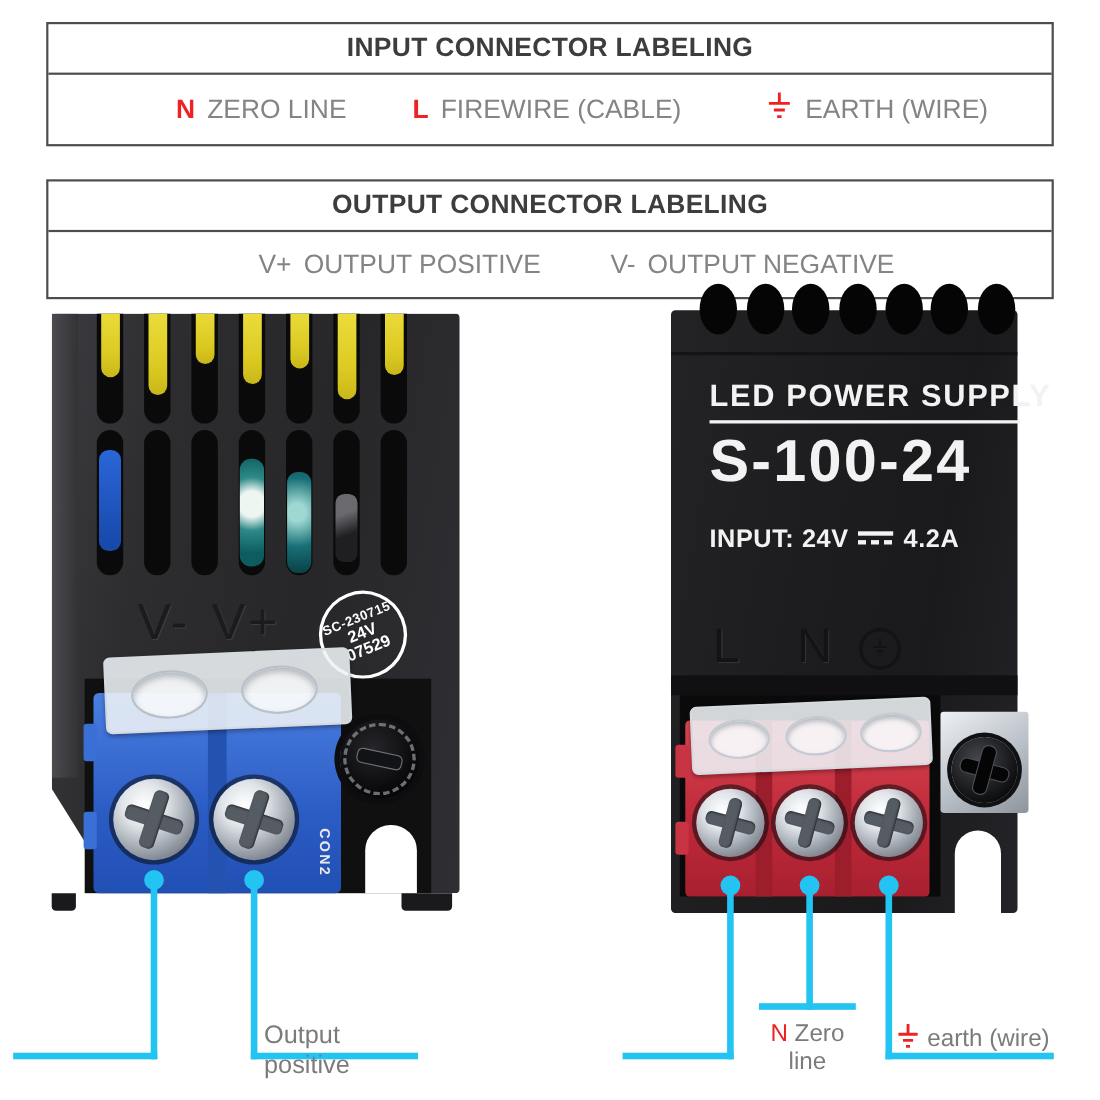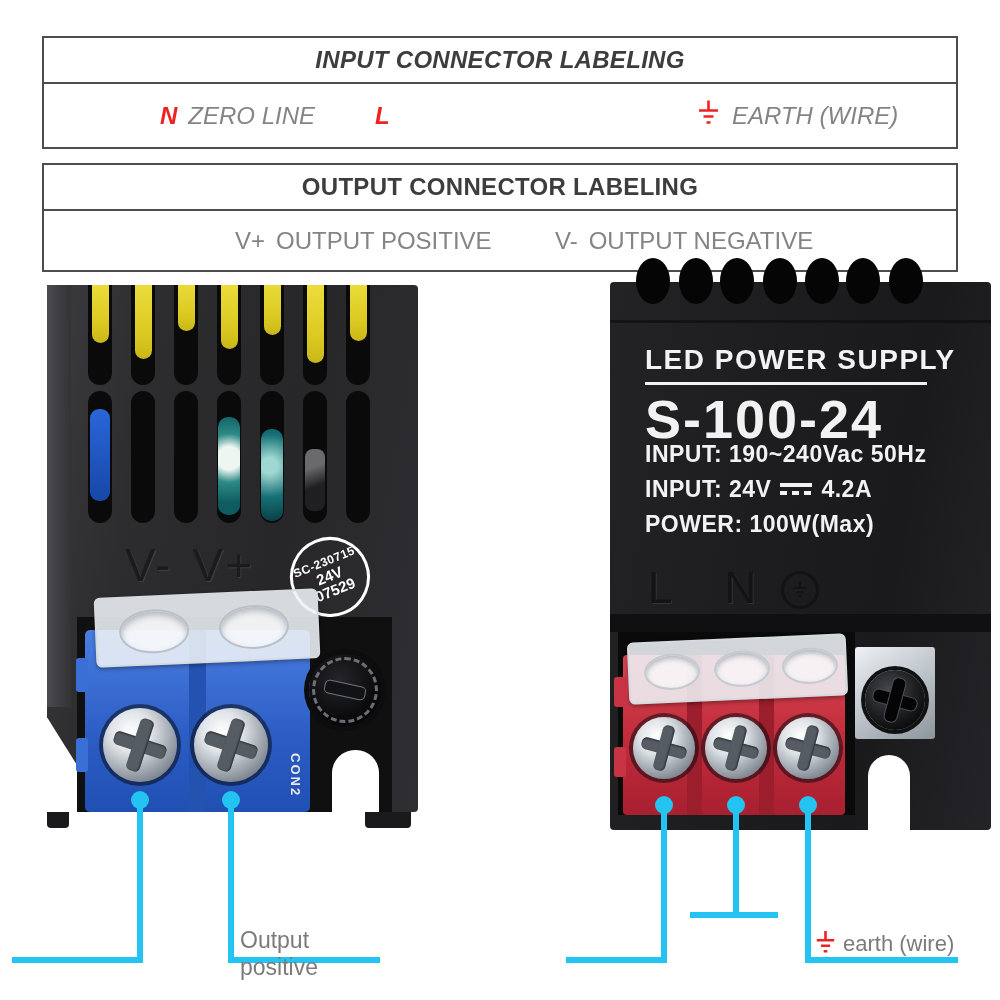--- a/index.html
+++ b/index.html
@@ -1,21 +1,21 @@
 <!DOCTYPE html>
 <html><head>
 <meta charset="utf-8">
 <style>
   html,body{margin:0;padding:0;background:#fff;}
   #canvas{position:relative;width:1000px;height:1000px;background:#fff;overflow:hidden;
           font-family:"Liberation Sans",sans-serif;}
 
   
   .info-box{position:absolute;left:42px;width:912px;border:2px solid #4d4d4d;background:#fff;}
-  #input-box{top:36px;height:109px;font-style:italic;}
+  #input-box{top:20px;height:109px;}
   #output-box{top:163px;height:105px;}
   .box-title{height:44px;border-bottom:2px solid #4d4d4d;display:flex;align-items:center;justify-content:center;
              font-size:24px;font-weight:700;color:#3d3d3d;letter-spacing:.3px;}
   .box-row{position:relative;height:calc(100% - 46px);}
   .legend-item{position:absolute;top:50%;transform:translateY(-50%);display:flex;align-items:center;gap:11px;
                font-size:24px;color:#848484;white-space:nowrap;}
   .legend-item .sym{font-weight:700;}
   .sym.red{color:#ee2222;}
   .sym.gray{color:#848484;font-weight:400;}
   #in-item-n{left:116px;} #in-item-l{left:331px;} #in-item-e{left:652px;}
@@ -90,21 +90,21 @@
   .pot::before{content:"";position:absolute;inset:3px;border:3px dashed #84898f;border-radius:50%;opacity:.8;}
   .pot::after{content:"";position:absolute;left:50%;top:50%;width:40px;height:12px;border-radius:4px;
        background:#121316;box-shadow:0 0 0 1px #6e747b, 0 16px 0 -14px #6e747b;transform:translate(-50%,-50%) rotate(12deg);}
   .con2{position:absolute;left:241px;top:468px;writing-mode:vertical-rl;color:#e9e9e9;font-size:13px;
         font-weight:700;letter-spacing:2px;}
   .lp-notch{position:absolute;left:285px;top:465px;width:47px;height:62px;background:#fff;border-radius:23px 23px 0 0;}
   .foot{position:absolute;top:527px;height:16px;background:#1a1a1c;border-radius:0 0 4px 4px;}
   .f1{left:0;width:22px;} .f2{left:318px;width:46px;}
 
   
-  .rp-case{position:absolute;left:0;top:0;width:381px;height:548px;border-radius:4px;
+  .rp-case{position:absolute;left:0;top:0;width:315px;height:548px;border-radius:4px;
            background:linear-gradient(100deg,#232326 0%,#1d1d20 40%,#1a1a1d 70%,#242428 100%);}
   .vent{position:absolute;top:-24px;width:34px;height:46px;border-radius:50%;background:#050505;}
   .vx1{left:26px;} .vx2{left:69px;} .vx3{left:110px;} .vx4{left:153px;}
   .vx5{left:195px;} .vx6{left:236px;} .vx7{left:279px;}
   .rp-seam{position:absolute;left:0;top:38px;width:100%;height:3px;background:#0e0e10;opacity:.7;}
   .rp-text{position:absolute;left:35px;color:#f2f2f2;white-space:nowrap;}
   .rp-title{top:62px;font-size:28px;font-weight:700;letter-spacing:1.5px;}
   .rp-underline{position:absolute;left:35px;top:100px;width:282px;height:3px;background:#f2f2f2;}
   .rp-model{top:106px;font-size:54px;font-weight:700;letter-spacing:2px;}
   .rp-line{font-size:23px;font-weight:700;letter-spacing:.5px;}
@@ -153,20 +153,21 @@
 
   <section class="info-box" id="input-box">
     <div class="box-title">INPUT CONNECTOR LABELING</div>
     <div class="box-row">
       <div class="legend-item" id="in-item-n">
         <span class="sym red">N</span>
         <span class="lbl">ZERO LINE</span>
       </div>
       <div class="legend-item" id="in-item-l">
         <span class="sym red">L</span>
+        <span class="lbl">FIREWIRE (CABLE)</span>
       </div>
       <div class="legend-item" id="in-item-e">
         <span>
           <svg width="25" height="27" viewBox="0 0 25 27" fill="none">
             <path d="M12.5 1v10M3 11h19M7.5 17h10M10.5 23h4" stroke="#ee2222" stroke-width="2.6"></path>
           </svg>
         </span>
         <span class="lbl">EARTH (WIRE)</span>
       </div>
     </div>
@@ -253,25 +254,23 @@
       <div class="vent vx2"></div>
       <div class="vent vx3"></div>
       <div class="vent vx4"></div>
       <div class="vent vx5"></div>
       <div class="vent vx6"></div>
       <div class="vent vx7"></div>
       <div class="rp-seam"></div>
       <div class="rp-text rp-title">LED POWER SUPPLY</div>
       <div class="rp-underline"></div>
       <div class="rp-text rp-model">S-100-24</div>
-      <div class="rp-text rp-line rp-input">INPUT: 190~240Vac  50Hz</div>
       <div class="rp-text rp-line rp-output">
         <span>INPUT: 24V</span><span class="dc-symbol"></span><span>4.2A</span>
       </div>
-      <div class="rp-text rp-line rp-power">POWER: 100W(Max)</div>
       <div class="ln-marks">
         <span>L</span>
         <span>N</span>
       </div>
       <div class="earth-emboss">
         <svg width="20" height="20" viewBox="0 0 25 27" fill="none">
           <path d="M12.5 2v9M4 11h17M8 16.5h9M10.8 22h3.4" stroke="#131316" stroke-width="2.6"></path>
         </svg>
       </div>
       <div class="rp-step"></div>
@@ -308,20 +307,24 @@
 
   <div class="dot" style="left:655px;top:796px;"></div>
   <div class="dot" style="left:727px;top:796px;"></div>
   <div class="dot" style="left:799px;top:796px;"></div>
   <div class="cline" style="left:661px;top:802px;width:6px;height:161px;"></div>
   <div class="cline" style="left:566px;top:957px;width:101px;height:6px;"></div>
   <div class="cline" style="left:733px;top:802px;width:6px;height:116px;"></div>
   <div class="cline" style="left:690px;top:912px;width:88px;height:6px;"></div>
   <div class="cline" style="left:805px;top:802px;width:6px;height:161px;"></div>
   <div class="cline" style="left:805px;top:957px;width:153px;height:6px;"></div>
+  <div class="callout-text ct-right" style="left:688px;top:926px;width:92px;">
+    <div><span class="red">N</span> <span>Zero</span></div>
+    <div>line</div>
+  </div>
   <div class="callout-text ct-right" style="left:814px;top:930px;width:150px;text-align:left;white-space:nowrap;">
     <span class="earth-red">
       <svg width="23" height="25" viewBox="0 0 25 27" fill="none">
         <path d="M12.5 1v10M3 11h19M7.5 17h10M10.5 23h4" stroke="#ee2222" stroke-width="2.8"></path>
       </svg>
     </span><span>earth (wire)</span>
   </div>
 
 </div>
 

